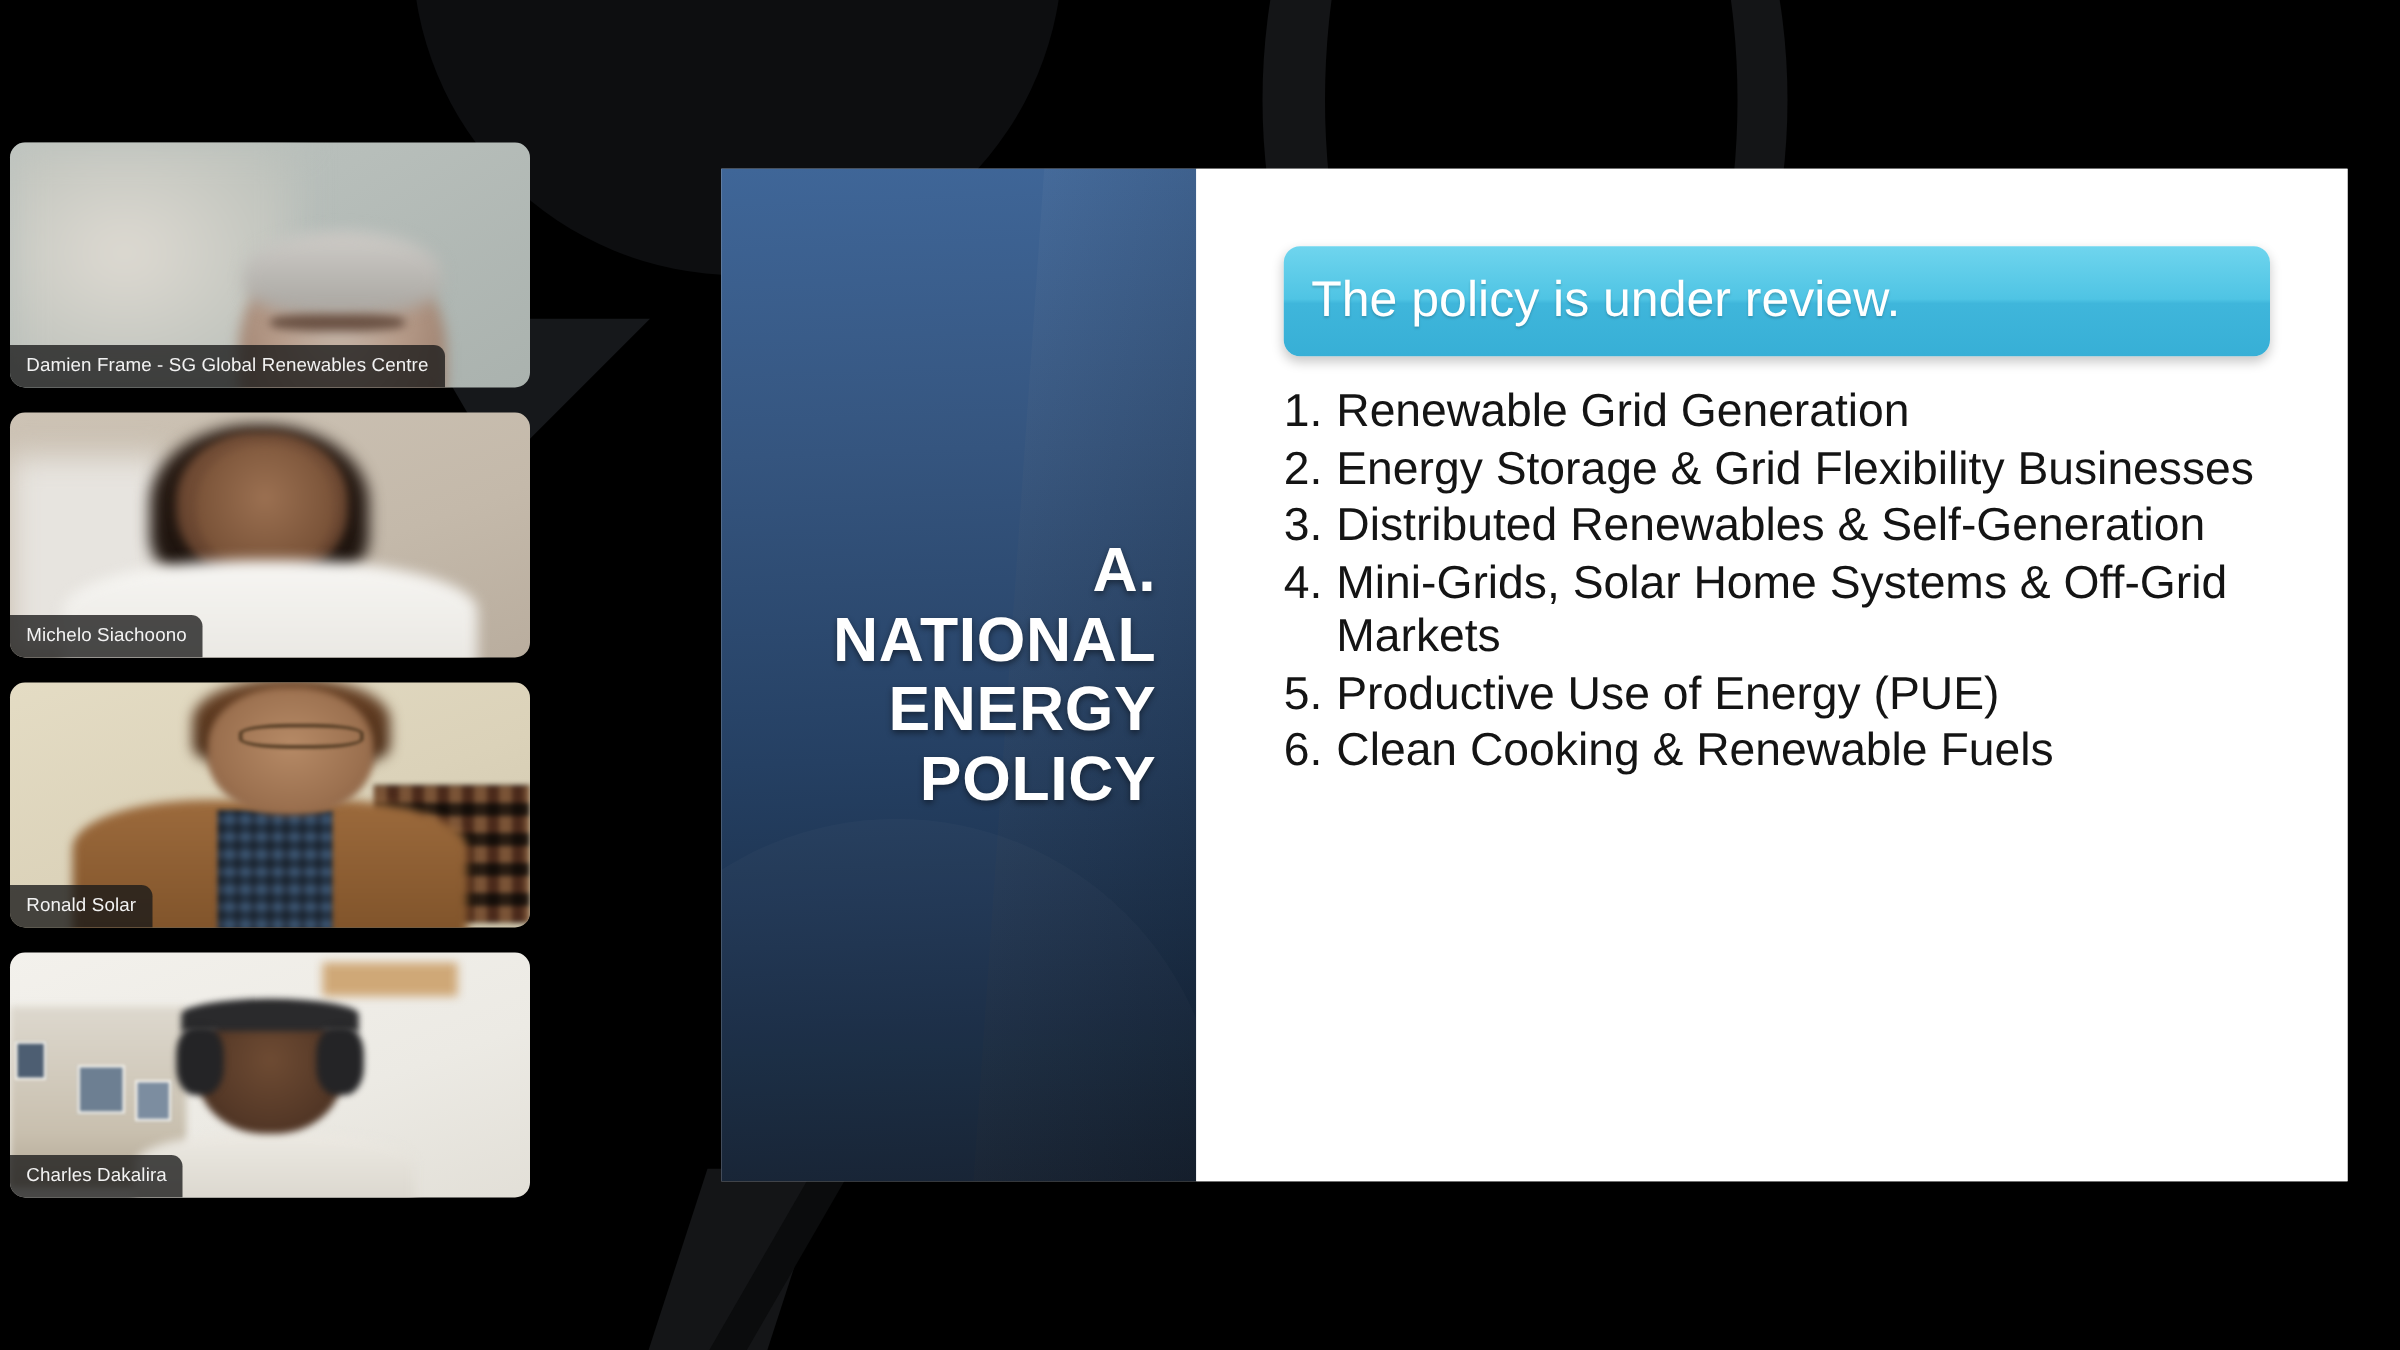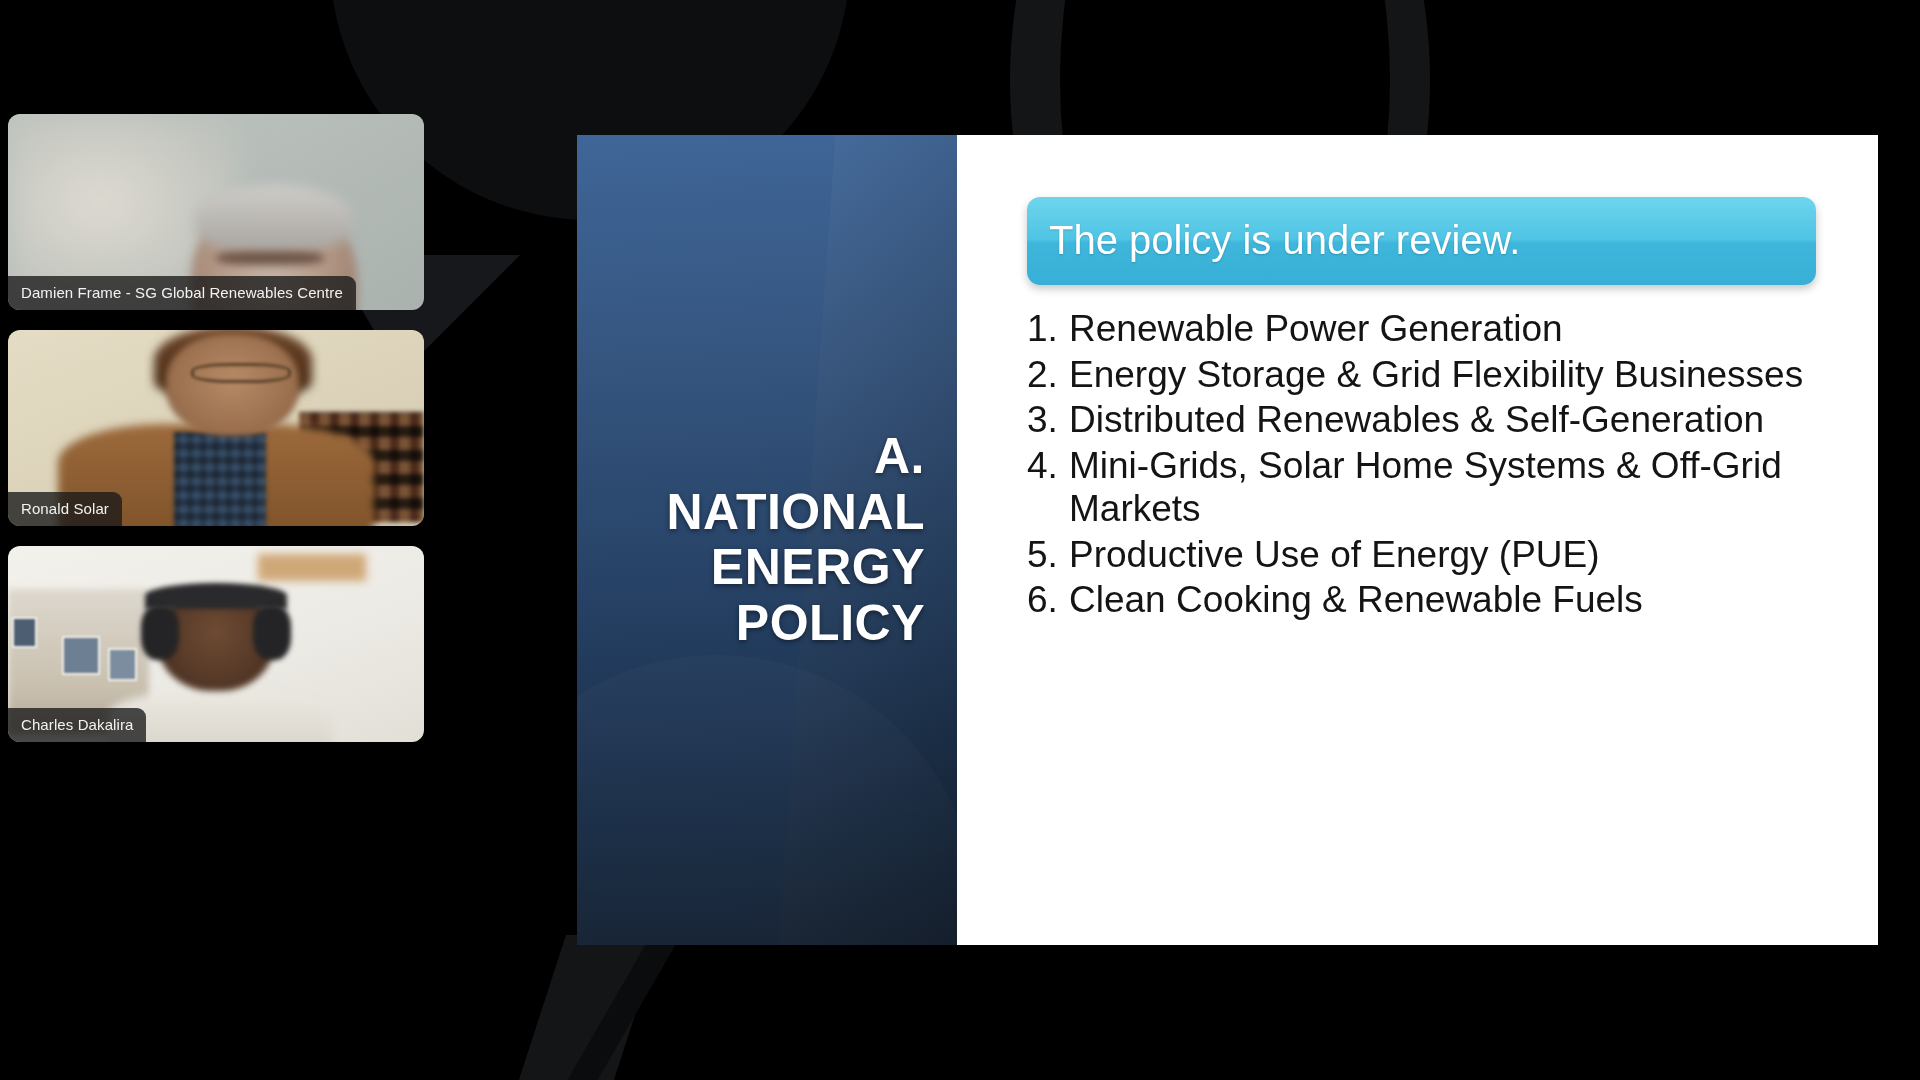--- a/index.html
+++ b/index.html
@@ -316,20 +316,30 @@
   <div class="video-tile t1">
     <div class="tile-media">
       <div class="blob-wall"></div>
       <div class="head"></div>
       <div class="hair"></div>
       <div class="brow"></div>
     </div>
     <div class="name-badge">Damien Frame - SG Global Renewables Centre</div>
   </div>
 
+  <div class="video-tile t2">
+    <div class="tile-media">
+      <div class="wall-l"></div>
+      <div class="hair"></div>
+      <div class="head"></div>
+      <div class="face"></div>
+      <div class="shirt"></div>
+    </div>
+    <div class="name-badge">Michelo Siachoono</div>
+  </div>
 
   <div class="video-tile t3">
     <div class="tile-media">
       <div class="board"></div>
       <div class="jacket"></div>
       <div class="plaid"></div>
       <div class="hair"></div>
       <div class="head"></div>
       <div class="glasses"></div>
     </div>
@@ -364,21 +374,21 @@
 ENERGY
 POLICY</div>
   </div>
 
   <div id="slide-body">
 
     <div class="banner" id="banner-review">The policy is under review.</div>
 
 
     <ol id="opportunity-list">
-      <li>Renewable Power Generation</li>
+      <li>Renewable Grid Generation</li>
       <li>Energy Storage &amp; Grid Flexibility Businesses</li>
       <li>Distributed Renewables &amp; Self-Generation</li>
       <li>Mini-Grids, Solar Home Systems &amp; Off-Grid Markets</li>
       <li>Productive Use of Energy (PUE)</li>
       <li>Clean Cooking &amp; Renewable Fuels</li>
     </ol>
 
   </div>
 </div>
 

